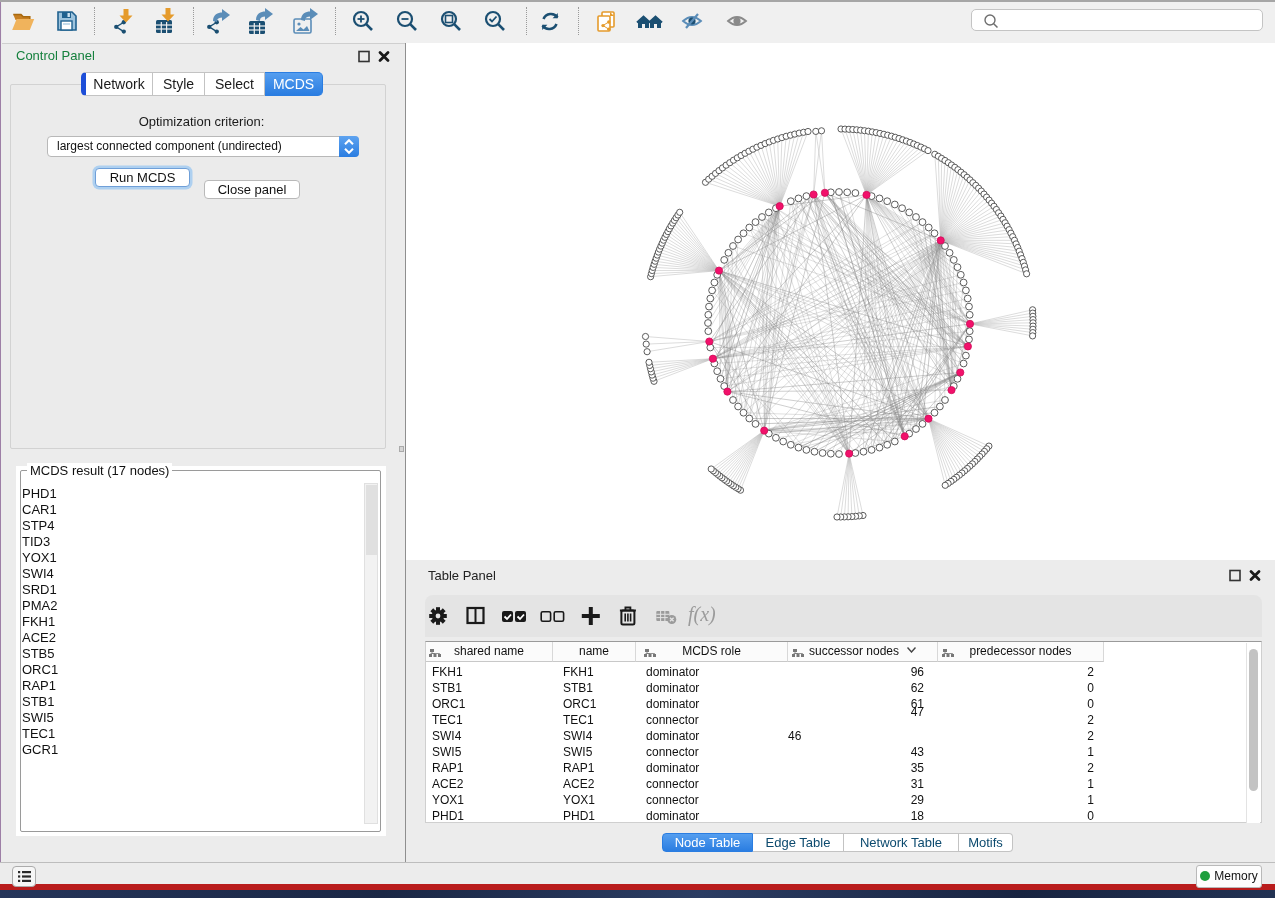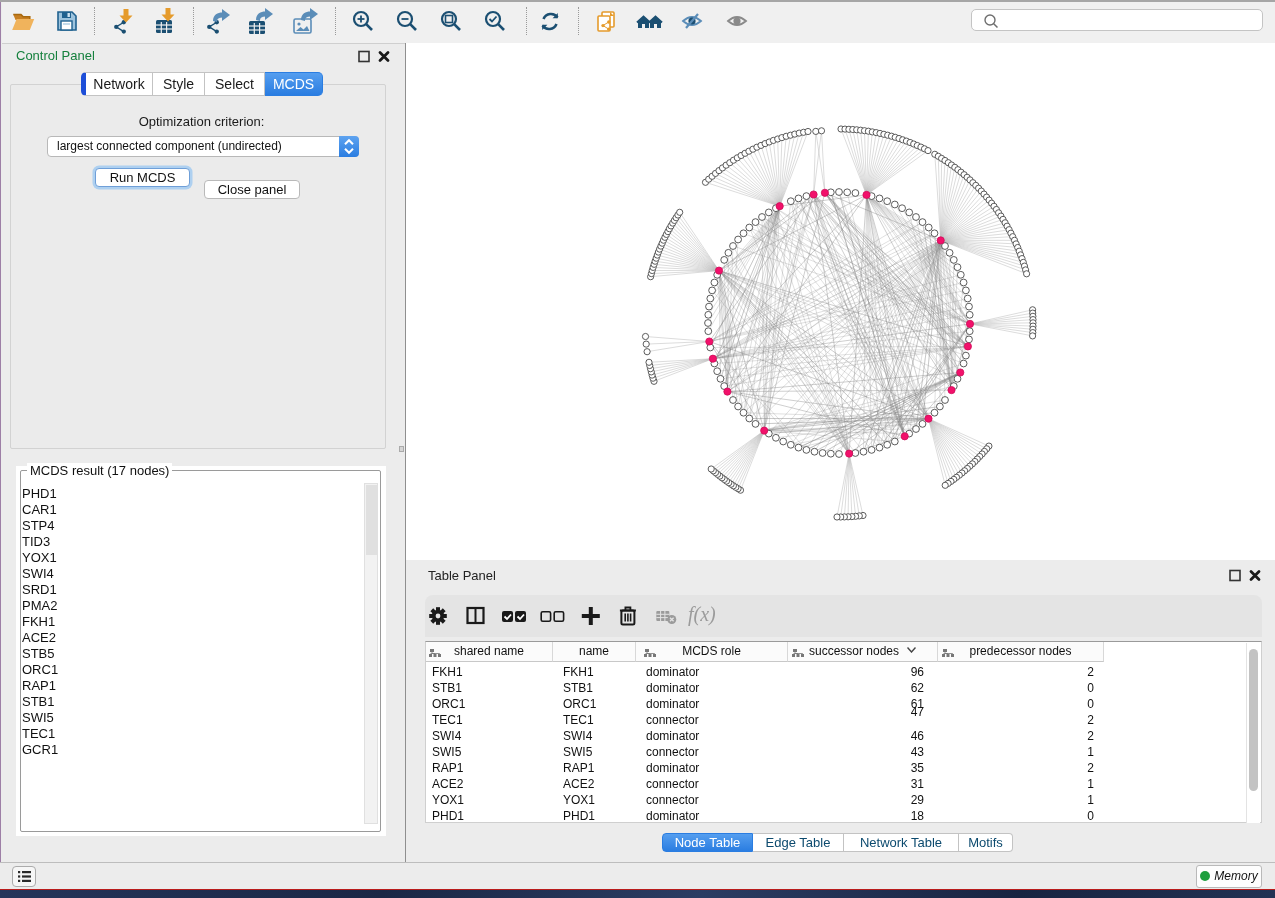--- a/index.html
+++ b/index.html
@@ -56,21 +56,21 @@
 .td { position:absolute; font-size:12px; color:#111; height:16px; line-height:16px; }
 #tscroll { position:absolute; right:1px; top:1px; width:14px; height:180px; background:#fff; border-left:1px solid #e3e3e3; }
 #tthumb { position:absolute; left:2px; top:6px; width:9px; height:142px; background:#c3c3c3; border-radius:5px; }
 #seg2 { left:256px; top:273px; height:19px; display:flex; }
 .seg2 { height:19px; line-height:18px; font-size:13px; color:#0c4a6e; text-align:center; background:#fff; border:1px solid #c3c3c3; border-left:none; }
 .seg2.first { border-left:1px solid #c3c3c3; border-radius:4px 0 0 4px; }
 .seg2.last { border-radius:0 4px 4px 0; }
 .seg2.sel { background:linear-gradient(#559eef,#2a7de1); color:#fff; border-color:#2a7de1; }
 
 
-#statusbar { left:0px; top:862px; width:1275px; height:28px; background:#ececec; border-top:1px solid #bdbdbd; border-bottom:1px solid #b91c1c;font-style:italic; }
+#statusbar { left:0px; top:862px; width:1275px; height:28px; background:#ececec; border-top:1px solid #bdbdbd; border-bottom:6px solid #b91c1c; }
 #listbtn { position:absolute; left:12px; top:3px; width:24px; height:21px; background:#f6f6f6; border:1px solid #ababab; border-radius:4px; }
 #membtn { position:absolute; right:13px; top:2px; width:66px; height:23px; background:#fdfdfd; border:1px solid #b9b9b9; border-radius:3px; font-size:12px; color:#111; line-height:21px; text-align:center; }
 #wallpaper { left:0; top:890px; width:1275px; height:8px; background:linear-gradient(90deg,#25355a,#1a2745 30%,#2b3d63 55%,#182441 80%,#223253); }
 </style>
 </head>
 <body>
 <div class="abs" id="toolbar"></div>
 <div class="abs" id="topline"></div>
 <div class="abs" id="leftline"></div>
 
@@ -997,21 +997,21 @@
       <div class="td" style="left:362px;top:54px;width:136px;text-align:right;">61</div>
       <div class="td" style="left:512px;top:54px;width:156px;text-align:right;">0</div>
       <div class="td" style="left:6px;top:70px;width:115px;">TEC1</div>
       <div class="td" style="left:137px;top:70px;width:70px;">TEC1</div>
       <div class="td" style="left:220px;top:70px;width:130px;">connector</div>
       <div class="td" style="left:362px;top:62px;width:136px;text-align:right;">47</div>
       <div class="td" style="left:512px;top:70px;width:156px;text-align:right;">2</div>
       <div class="td" style="left:6px;top:86px;width:115px;">SWI4</div>
       <div class="td" style="left:137px;top:86px;width:70px;">SWI4</div>
       <div class="td" style="left:220px;top:86px;width:130px;">dominator</div>
-      <div class="td" style="left:362px;top:86px;width:136px;text-align:right;">46</div>
+      <div class="td" style="left:362px;top:86px;width:136px;">46</div>
       <div class="td" style="left:512px;top:86px;width:156px;text-align:right;">2</div>
       <div class="td" style="left:6px;top:102px;width:115px;">SWI5</div>
       <div class="td" style="left:137px;top:102px;width:70px;">SWI5</div>
       <div class="td" style="left:220px;top:102px;width:130px;">connector</div>
       <div class="td" style="left:362px;top:102px;width:136px;text-align:right;">43</div>
       <div class="td" style="left:512px;top:102px;width:156px;text-align:right;">1</div>
       <div class="td" style="left:6px;top:118px;width:115px;">RAP1</div>
       <div class="td" style="left:137px;top:118px;width:70px;">RAP1</div>
       <div class="td" style="left:220px;top:118px;width:130px;">dominator</div>
       <div class="td" style="left:362px;top:118px;width:136px;text-align:right;">35</div>

